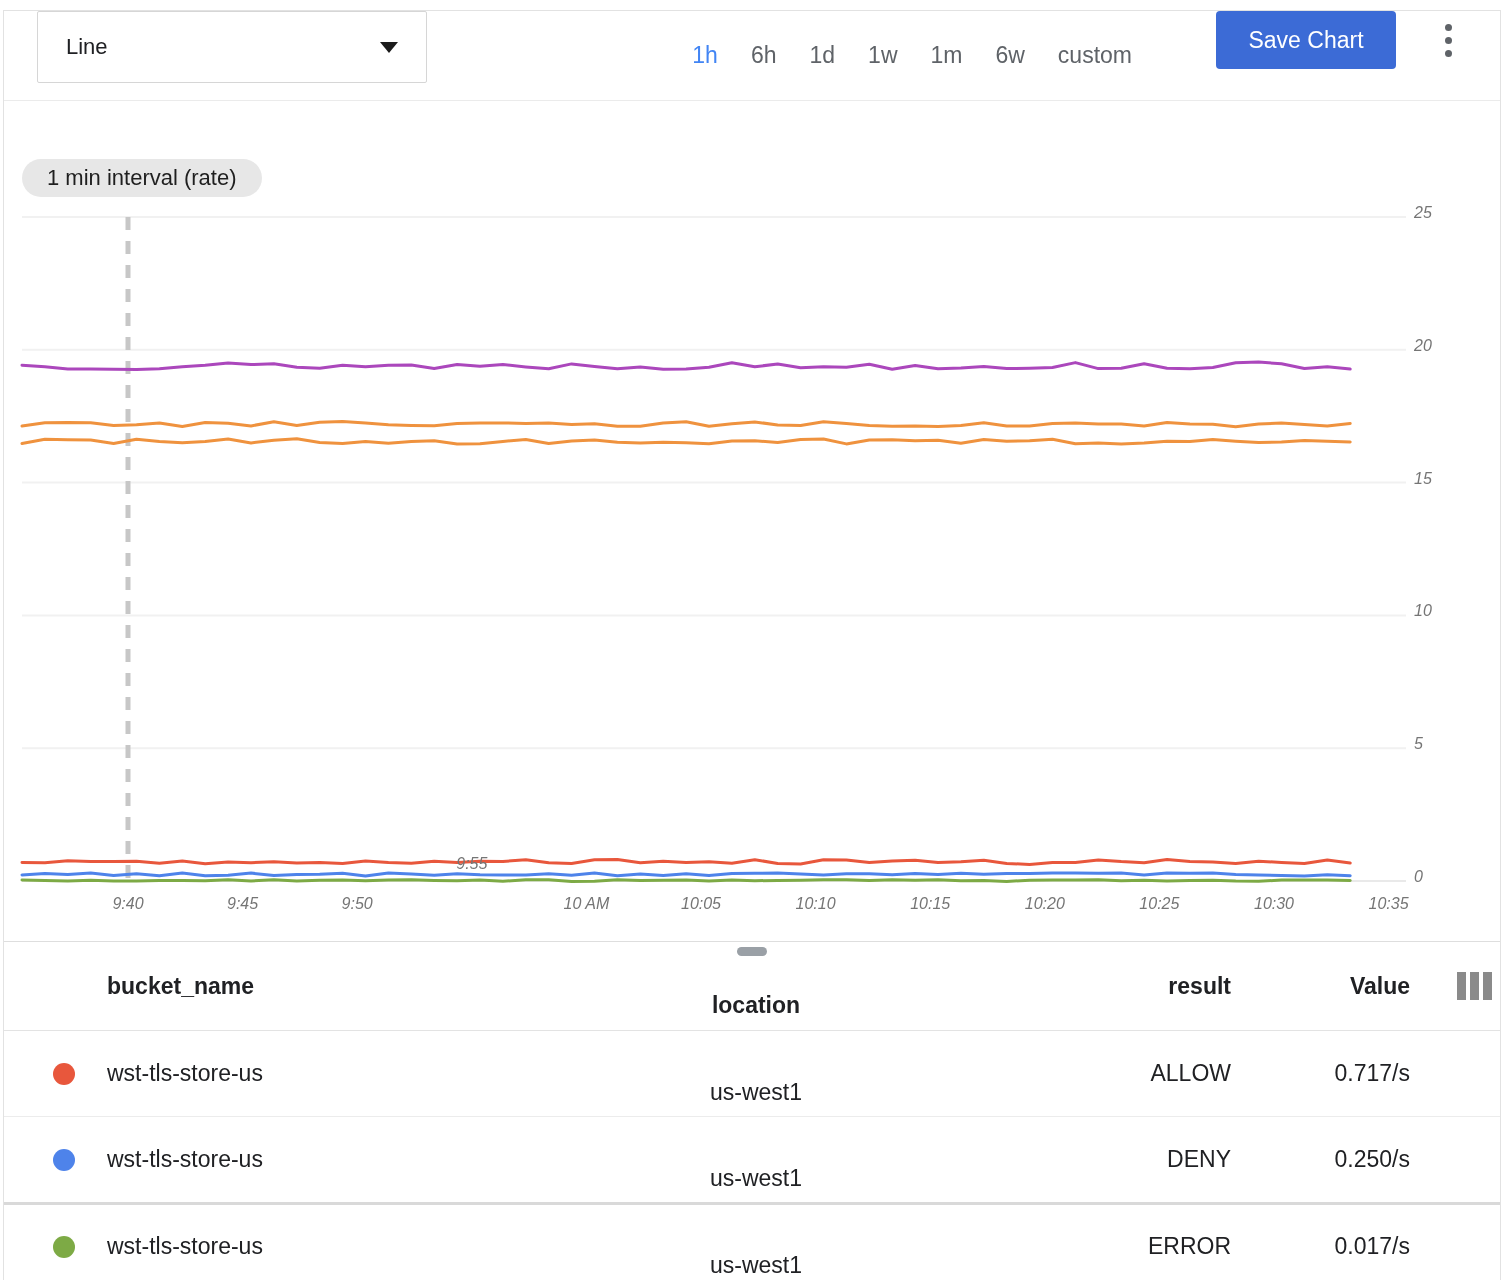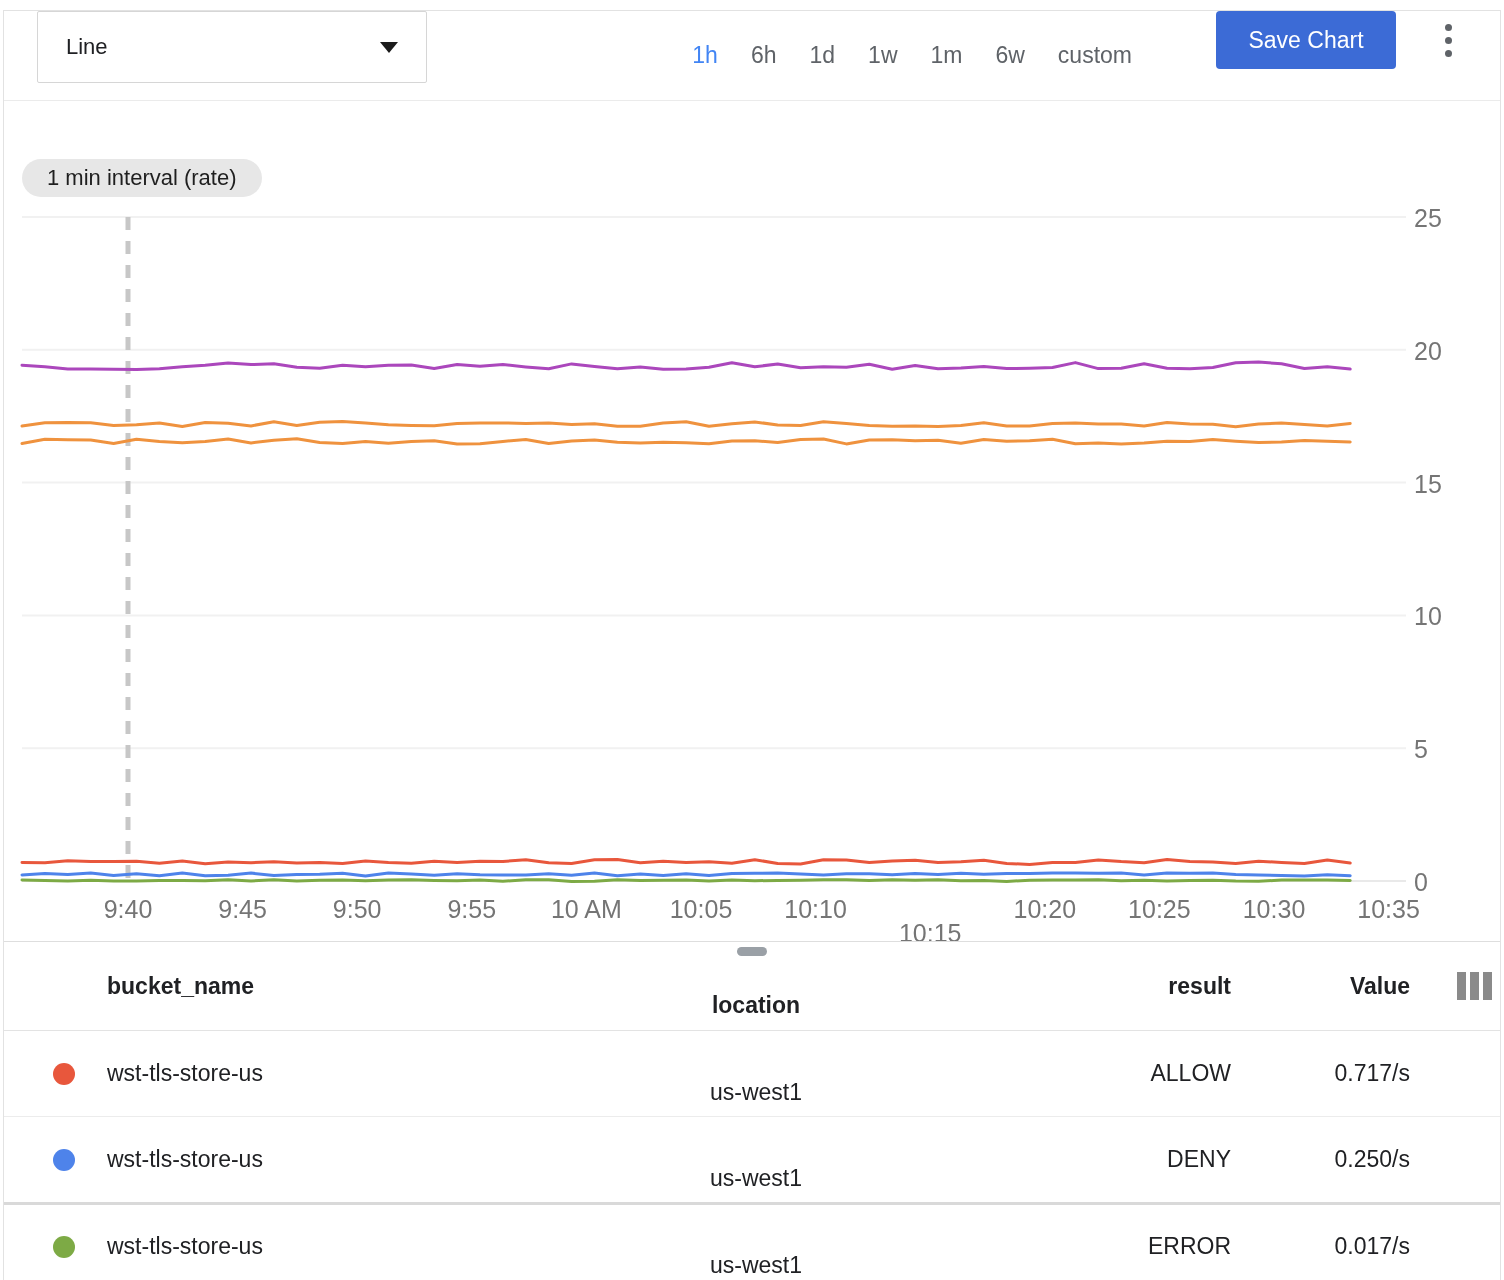--- a/index.html
+++ b/index.html
@@ -44,21 +44,21 @@
   }
   .kebab i { width: 7px; height: 7px; border-radius: 50%; background: #5f6368; display: block; }
   
   .chart-section { position: relative; height: 840px; }
   .badge {
     position: absolute; left: 18px; top: 58px; height: 38px;
     background: #e7e7e7; border-radius: 19px; padding: 0 25px;
     display: inline-flex; align-items: center; font-size: 22px; color: #1f1f1f;
   }
   #plot { position: absolute; left: 0; top: 0; }
-  .xtick, .ytick { position: absolute; font-size: 25px; color: #757575; white-space: nowrap; }
+  .xtick, .ytick { position: absolute; font-size: 16px; color: #757575; white-space: nowrap; font-style: italic; }
   .xtick { transform: translateX(-50%); }
   
   .table-section { position: relative; border-top: 1px solid #dedede; }
   .drag-handle {
     position: absolute; left: 50%; top: 5px; transform: translateX(-50%);
     width: 30px; height: 9px; border-radius: 5px; background: #9aa0a6; cursor: row-resize;
   }
   .trow, .thead {
     display: grid;
     grid-template-columns: 103px 497px 304px 323px 183px 1fr;
@@ -125,25 +125,25 @@
       </svg>
   <div class="ytick" style="left: 1410px; top: 767px;">0</div>
       <div class="ytick" style="left: 1410px; top: 634.2px;">5</div>
       <div class="ytick" style="left: 1410px; top: 501.4px;">10</div>
       <div class="ytick" style="left: 1410px; top: 368.6px;">15</div>
       <div class="ytick" style="left: 1410px; top: 235.8px;">20</div>
       <div class="ytick" style="left: 1410px; top: 103px;">25</div>
       <div class="xtick" style="left: 124px; top: 794px;">9:40</div>
       <div class="xtick" style="left: 238.6px; top: 794px;">9:45</div>
       <div class="xtick" style="left: 353.2px; top: 794px;">9:50</div>
-      <div class="xtick" style="left: 467.8px; top: 794px;">9:55</div>
+      <div class="xtick" style="left: 467.8px; top: 754px;">9:55</div>
       <div class="xtick" style="left: 582.4px; top: 794px;">10 AM</div>
       <div class="xtick" style="left: 697px; top: 794px;">10:05</div>
       <div class="xtick" style="left: 811.6px; top: 794px;">10:10</div>
-      <div class="xtick" style="left: 926.2px; top: 818px;">10:15</div>
+      <div class="xtick" style="left: 926.2px; top: 794px;">10:15</div>
       <div class="xtick" style="left: 1040.8px; top: 794px;">10:20</div>
       <div class="xtick" style="left: 1155.4px; top: 794px;">10:25</div>
       <div class="xtick" style="left: 1270px; top: 794px;">10:30</div>
       <div class="xtick" style="left: 1384.6px; top: 794px;">10:35</div>
     </div>
 
   <div class="table-section">
     <div class="drag-handle"></div>
 
     <div class="thead">

